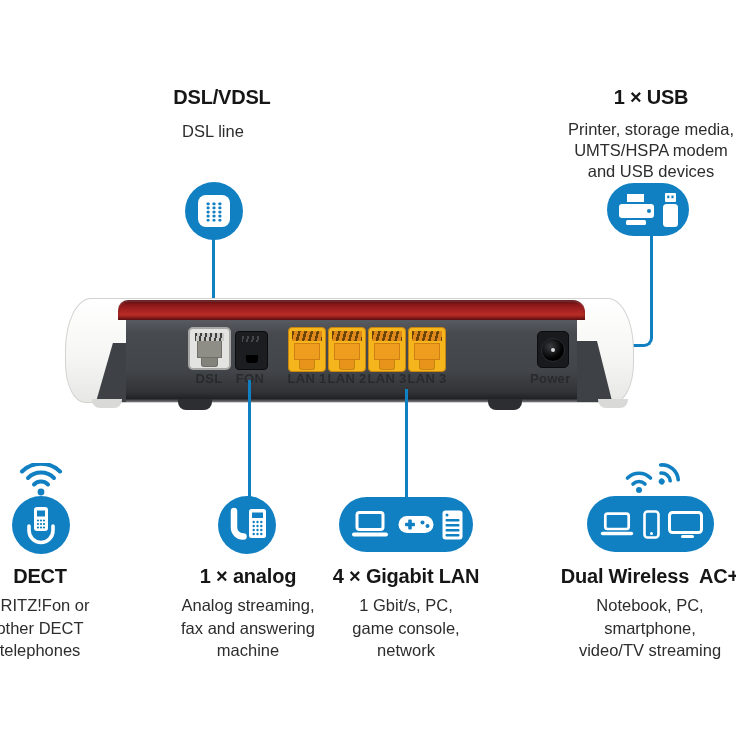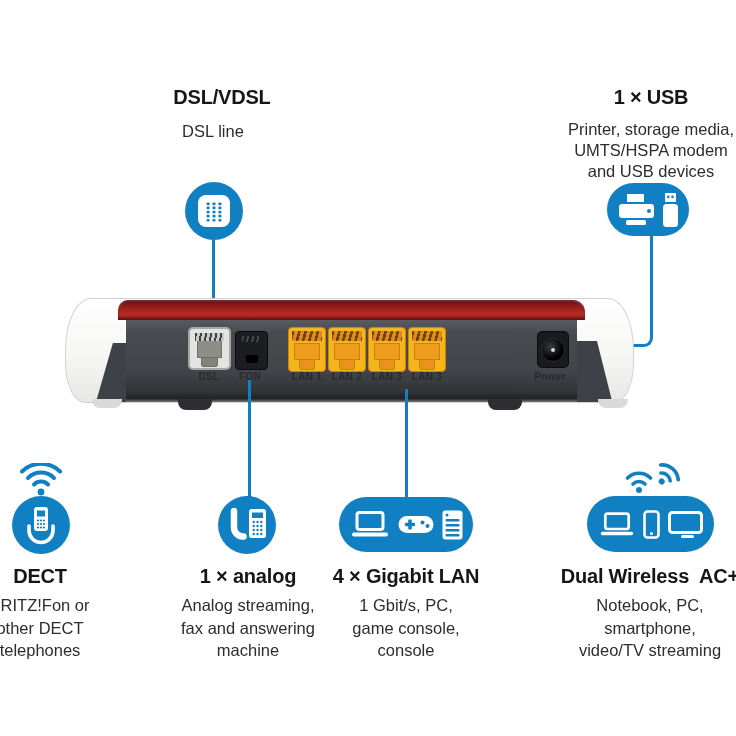--- a/index.html
+++ b/index.html
@@ -52,21 +52,21 @@
             background-image:repeating-linear-gradient(105deg,#6b4406 0 2.5px,transparent 2.5px 6px);}
   .port-lan .hole{margin:2px 5px 0;height:15px;background:#ef9d1e;border:1px solid #d07f12;}
   .port-lan .tab{width:14px;height:9px;margin:0 auto;background:#e8941a;border:1px solid #c8860e;
             border-top:none;border-radius:0 0 3px 3px;}
   .port-power{position:absolute;left:537px;top:331px;width:30px;height:35px;background:#191a1d;
             border:1px solid #0b0c0e;border-radius:5px;display:flex;align-items:center;justify-content:center;}
   .power-circle{width:22px;height:22px;border-radius:50%;border:1px solid #2a2c30;
             background:radial-gradient(circle at 38% 35%,#3a3c40,#000 62%);
             display:flex;align-items:center;justify-content:center;}
   .power-dot{width:4px;height:4px;border-radius:50%;background:#d8d9db;}
-  .plabel{position:absolute;top:371px;width:40px;text-align:center;font-size:10px;font-weight:700;
+  .plabel{position:absolute;top:371px;width:40px;text-align:center;font-size:13px;font-weight:700;
           color:#26282c;letter-spacing:0.3px;opacity:0.9;}
 </style>
 </head>
 <body>
 
 <div class="canvas">
 
   <div class="txt title" style="left:122px;top:86px;width:200px;">DSL/VDSL</div>
   <div class="subblock" style="left:113px;top:121px;width:200px;">DSL line</div>
   <div class="circle" style="left:185px;top:182px;">
@@ -251,21 +251,21 @@
       <rect x="3.5" y="9" width="14" height="2.6" rx="1" fill="#1180c2"></rect>
       <rect x="3.5" y="14" width="14" height="2.6" rx="1" fill="#1180c2"></rect>
       <rect x="3.5" y="19" width="14" height="2.6" rx="1" fill="#1180c2"></rect>
       <rect x="3.5" y="24" width="14" height="2.6" rx="1" fill="#1180c2"></rect>
     </svg>
   </div>
   <div class="txt title" style="left:306px;top:565px;width:200px;">4 × Gigabit LAN</div>
   <div class="subblock tall" style="left:306px;top:594px;width:200px;">
     <div>1 Gbit/s, PC,</div>
     <div>game console,</div>
-    <div>console</div>
+    <div>network</div>
   </div>
 
   <svg class="abs" style="left:617px;top:458px;" width="68" height="38" viewBox="0 0 68 38">
     <g stroke="#1180c2" stroke-width="3.6" fill="none" stroke-linecap="round">
       <path d="M16 26 a8.5 8.5 0 0 1 12 0"></path>
       <path d="M10.5 20 a16.3 16.3 0 0 1 23 0"></path>
     </g>
     <circle cx="22" cy="32" r="3" fill="#1180c2"></circle>
     <g transform="rotate(40 46 22)">
       <g stroke="#1180c2" stroke-width="3.6" fill="none" stroke-linecap="round">

